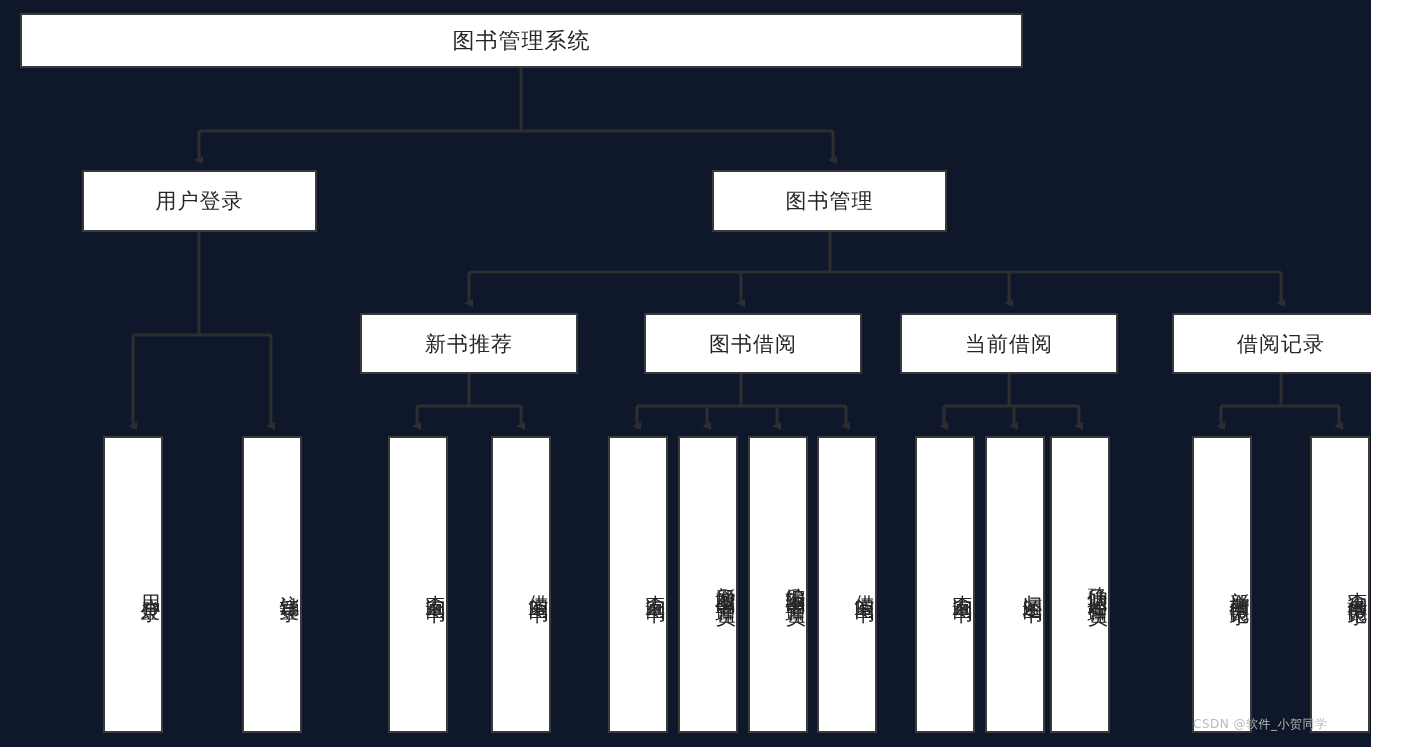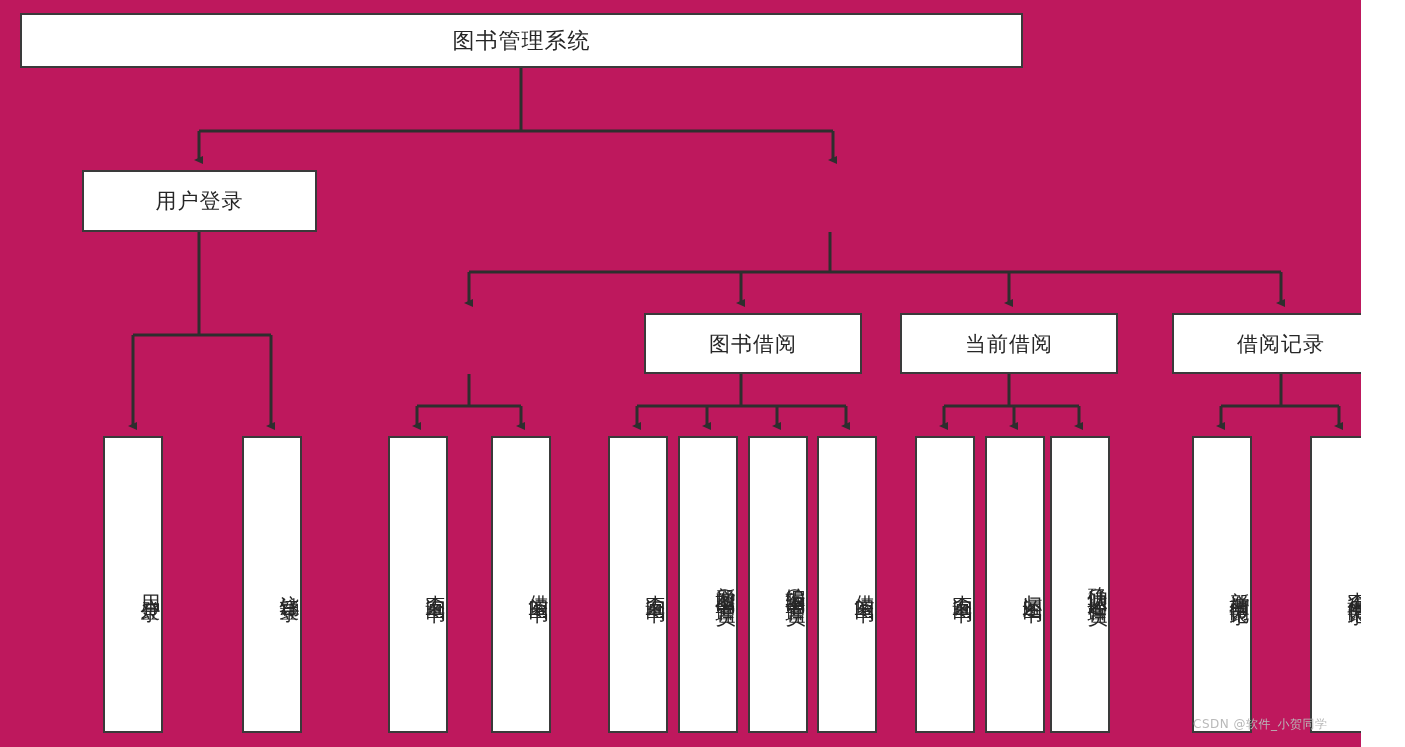--- a/index.html
+++ b/index.html
@@ -8,22 +8,23 @@
     padding: 0;
     background: #ffffff;
   }
   body {
     font-family: "DejaVu Sans", "Liberation Sans", sans-serif;
   }
   #canvas {
     position: relative;
     width: 1361px;
     height: 747px;
-    background: #be185d;
+    background: #0f172a;
     overflow: hidden;
+    padding-left: 10px;
   }
   svg.edges {
     position: absolute;
     left: 0;
     top: 0;
     width: 1405px;
     height: 747px;
     pointer-events: none;
   }
   .node {
@@ -125,21 +126,27 @@
     </g>
   </svg>
 
   <div class="node h root" style="left:20px; top:13px; width:1003px; height:55px;">
     <span>图书管理系统</span>
   </div>
 
   <div class="node h" style="left:82px; top:170px; width:235px; height:62px;">
     <span>用户登录</span>
   </div>
-
+  <div class="node h" style="left:712px; top:170px; width:235px; height:62px;">
+    <span>图书管理</span>
+  </div>
+
+  <div class="node h" style="left:360px; top:313px; width:218px; height:61px;">
+    <span>新书推荐</span>
+  </div>
   <div class="node h" style="left:632px; top:313px; width:218px; height:61px;margin-left:12px;">
     <span>图书借阅</span>
   </div>
   <div class="node h" style="left:900px; top:313px; width:218px; height:61px;">
     <span>当前借阅</span>
   </div>
   <div class="node h" style="left:1172px; top:313px; width:218px; height:61px;">
     <span>借阅记录</span>
   </div>
 

